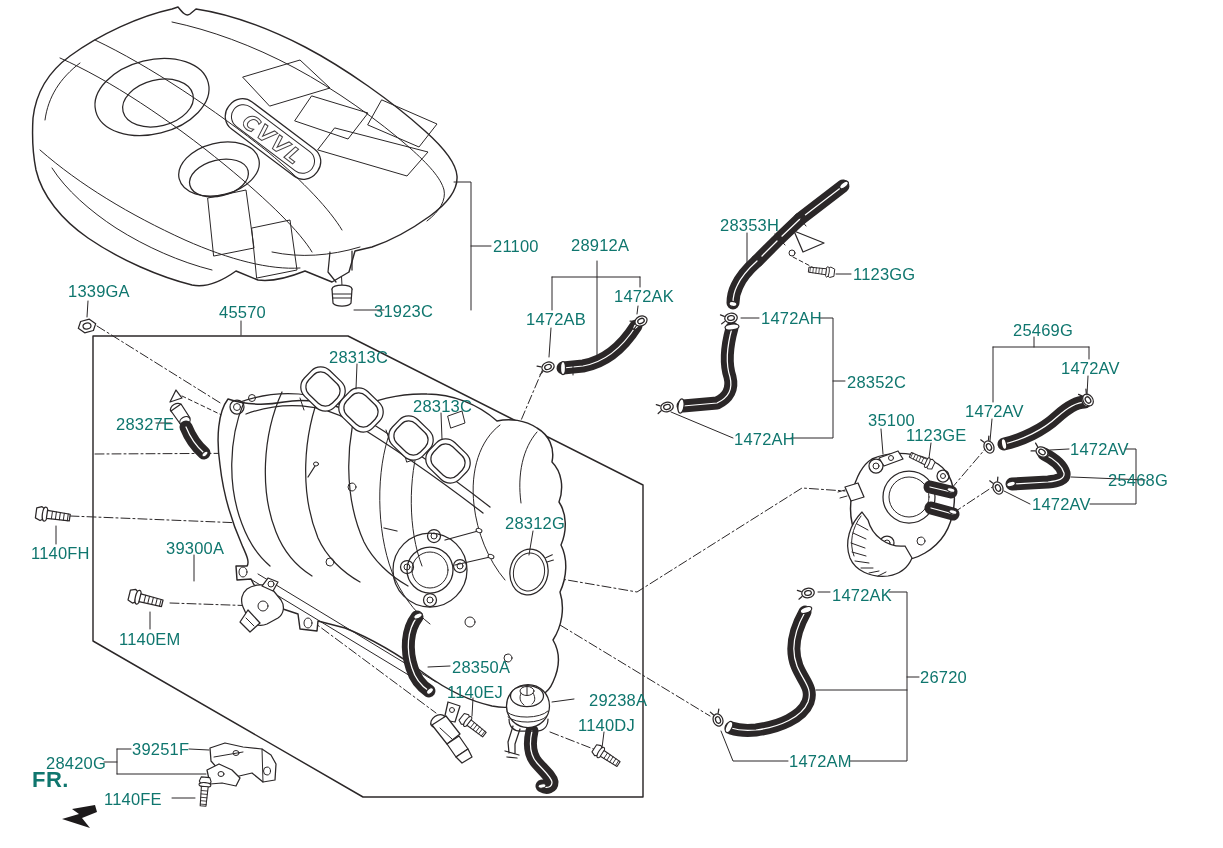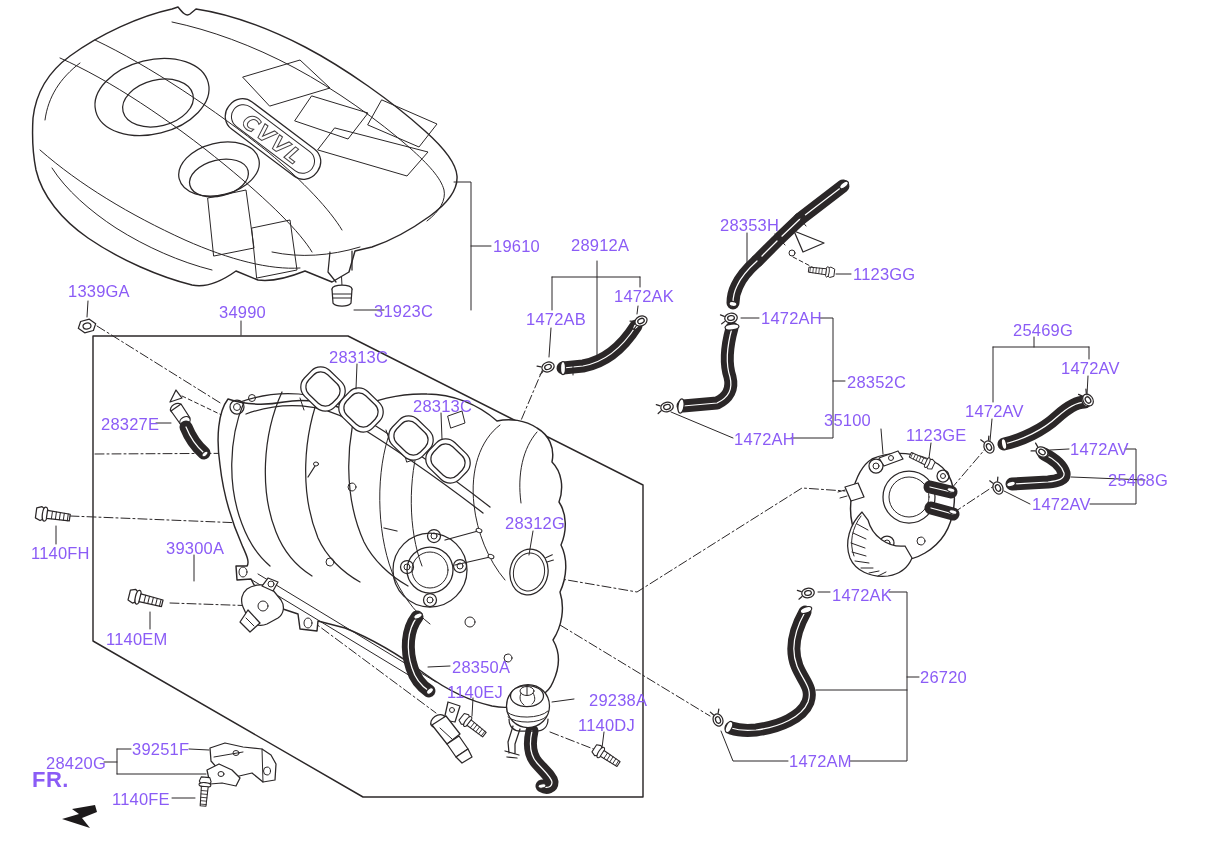--- a/index.html
+++ b/index.html
@@ -1,19 +1,19 @@
 <!DOCTYPE html>
 <html><head>
 <meta charset="utf-8">
 <style>
   html,body{margin:0;padding:0;background:#e8e8e8;}
   .stage{position:relative;width:1223px;height:848px;background:#fff;overflow:hidden;
          font-family:"Liberation Sans","DejaVu Sans",sans-serif;}
   .stage svg{position:absolute;left:0;top:0;}
-  .lbl{position:absolute;font-size:16.5px;line-height:1.05;color:#8b5cf6;white-space:nowrap;
+  .lbl{position:absolute;font-size:16.5px;line-height:1.05;color:#0f766e;white-space:nowrap;
        letter-spacing:0.2px;}
   .lbl.fr{font-size:22px;font-weight:bold;letter-spacing:0.5px;}
   
   .art path,.art ellipse,.art circle,.art rect,.art polygon,.art line,.art polyline{
       fill:none;stroke:#2b2728;stroke-width:1.25;stroke-linecap:round;stroke-linejoin:round;}
   .art .wfill{fill:#ffffff;}
   .art .thick{stroke-width:1.45;}
   .art .thin{stroke-width:1;}
   .art .tube-o{stroke-width:13;stroke:#2b2728;}
   .art .tube-i{stroke:#ffffff;}
@@ -354,51 +354,51 @@
       M816,690 L907,690 M788,761 L733,761 L721,731
       M189,749 L209,750
       M104,762 L117,762 M117,749 L117,774 M117,749 L131,749 M117,774 L206,774
       M172,798 L195,798"></path>
   </g>
 
   <polygon class="solid-fill" points="95,805 72,809 79,814 62,819 90,828 82,818 97,812"></polygon>
 </svg>
 
 <div class="lbl" style="left:68px;top:283px">1339GA</div>
-<div class="lbl" style="left:219px;top:304px">34990</div>
+<div class="lbl" style="left:219px;top:304px">45570</div>
 <div class="lbl" style="left:374px;top:303px">31923C</div>
-<div class="lbl" style="left:493px;top:238px">19610</div>
+<div class="lbl" style="left:493px;top:238px">21100</div>
 <div class="lbl" style="left:571px;top:237px">28912A</div>
 <div class="lbl" style="left:526px;top:311px">1472AB</div>
 <div class="lbl" style="left:614px;top:288px">1472AK</div>
 <div class="lbl" style="left:720px;top:217px">28353H</div>
 <div class="lbl" style="left:853px;top:266px">1123GG</div>
 <div class="lbl" style="left:761px;top:310px">1472AH</div>
 <div class="lbl" style="left:847px;top:374px">28352C</div>
 <div class="lbl" style="left:734px;top:431px">1472AH</div>
 <div class="lbl" style="left:1013px;top:322px">25469G</div>
 <div class="lbl" style="left:1061px;top:360px">1472AV</div>
 <div class="lbl" style="left:965px;top:403px">1472AV</div>
-<div class="lbl" style="left:824px;top:412px">35100</div>
+<div class="lbl" style="left:868px;top:412px">35100</div>
 <div class="lbl" style="left:906px;top:427px">1123GE</div>
 <div class="lbl" style="left:1070px;top:441px">1472AV</div>
 <div class="lbl" style="left:1108px;top:472px">25468G</div>
 <div class="lbl" style="left:1032px;top:496px">1472AV</div>
 <div class="lbl" style="left:329px;top:349px">28313C</div>
 <div class="lbl" style="left:413px;top:398px">28313C</div>
-<div class="lbl" style="left:101px;top:416px">28327E</div>
+<div class="lbl" style="left:116px;top:416px">28327E</div>
 <div class="lbl" style="left:505px;top:515px">28312G</div>
 <div class="lbl" style="left:31px;top:545px">1140FH</div>
 <div class="lbl" style="left:166px;top:540px">39300A</div>
-<div class="lbl" style="left:106px;top:631px">1140EM</div>
+<div class="lbl" style="left:119px;top:631px">1140EM</div>
 <div class="lbl" style="left:452px;top:659px">28350A</div>
 <div class="lbl" style="left:447px;top:684px">1140EJ</div>
 <div class="lbl" style="left:589px;top:692px">29238A</div>
 <div class="lbl" style="left:578px;top:717px">1140DJ</div>
 <div class="lbl" style="left:832px;top:587px">1472AK</div>
 <div class="lbl" style="left:920px;top:669px">26720</div>
 <div class="lbl" style="left:789px;top:753px">1472AM</div>
 <div class="lbl" style="left:132px;top:741px">39251F</div>
 <div class="lbl" style="left:46px;top:755px">28420G</div>
-<div class="lbl" style="left:112px;top:791px">1140FE</div>
+<div class="lbl" style="left:104px;top:791px">1140FE</div>
 <div class="lbl fr" style="left:32px;top:768px">FR.</div>
 
 </div>
 
 </body></html>

